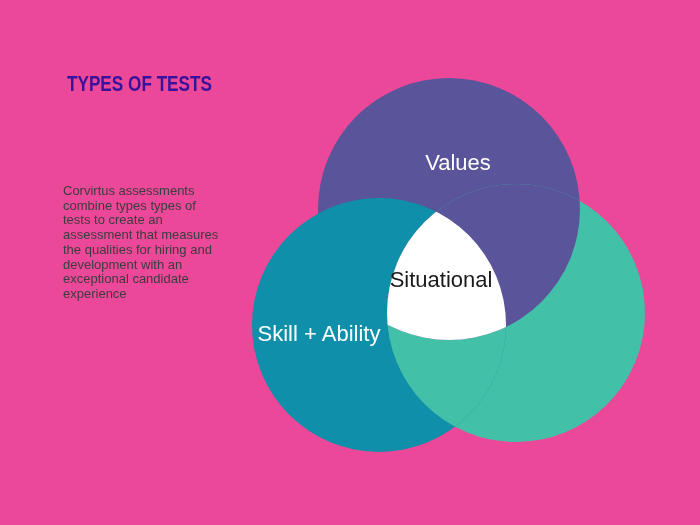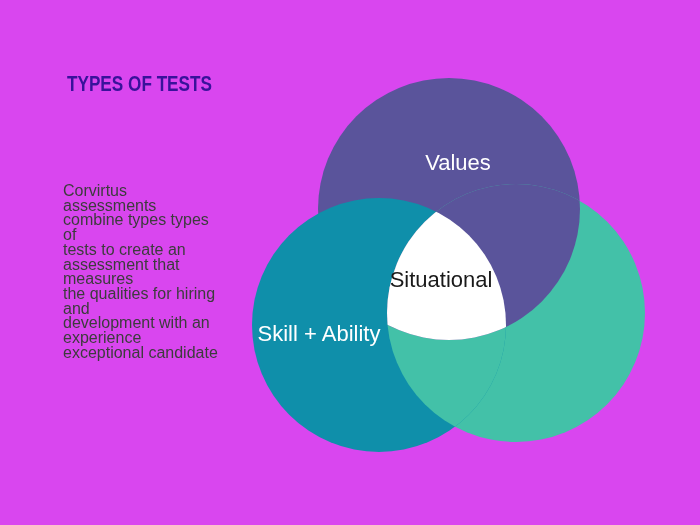--- a/index.html
+++ b/index.html
@@ -3,38 +3,38 @@
 <meta charset="utf-8">
 <style>
   * { margin:0; padding:0; box-sizing:border-box; }
   html, body { width:700px; height:525px; }
   body {
     background:#ffffff;
     font-family:"Liberation Sans", sans-serif;
     position:relative;
     overflow:hidden;
   }
-  .canvas { position:absolute; inset:0; background:#d946ef; }
+  .canvas { position:absolute; inset:0; background:#ec4899; }
 
   .title {
     position:absolute;
     left:67px; top:73px;
     font-size:22px; line-height:22px;
     font-weight:700;
     color:#39129B;
     transform:scaleX(0.78);
     transform-origin:left center;
     white-space:nowrap;
   }
 
   .desc {
     position:absolute;
     left:63px; top:184px;
     width:160px;
-    font-size:16px;
+    font-size:13px;
     line-height:14.7px;
     color:#3C3C3C;
   }
 
   .venn-svg { position:absolute; left:0; top:0; }
 
   .vlabel {
     position:absolute;
     transform:translate(-50%,-50%);
     font-size:22px;
@@ -50,22 +50,22 @@
 
   <div class="title">TYPES OF TESTS</div>
 
   <div class="desc">
     <div>Corvirtus assessments</div>
     <div>combine types types of</div>
     <div>tests to create an</div>
     <div>assessment that measures</div>
     <div>the qualities for hiring and</div>
     <div>development with an</div>
+    <div>exceptional candidate</div>
     <div>experience</div>
-    <div>exceptional candidate</div>
   </div>
 
   <svg class="venn-svg" width="700" height="525" viewBox="0 0 700 525" aria-hidden="true">
     <defs>
       <clipPath id="clipP">
           <circle cx="449" cy="209" r="131"></circle>
         </clipPath>
       <clipPath id="clipS">
           <circle cx="379" cy="325" r="127"></circle>
         </clipPath>

